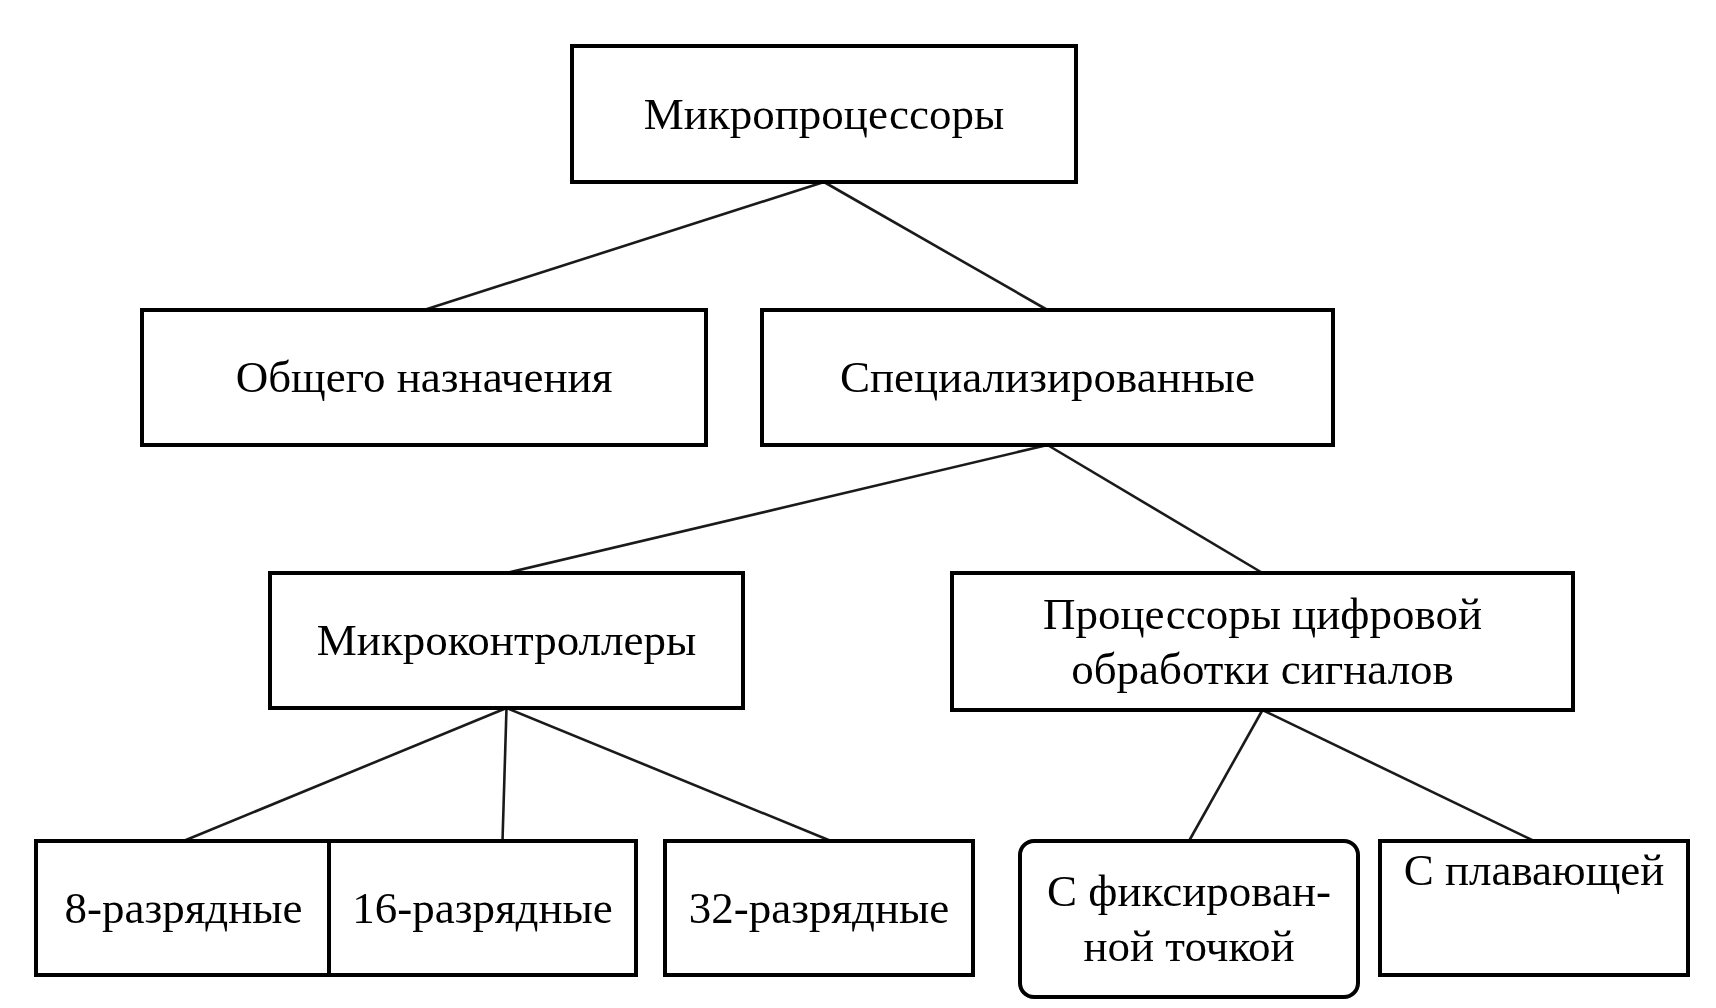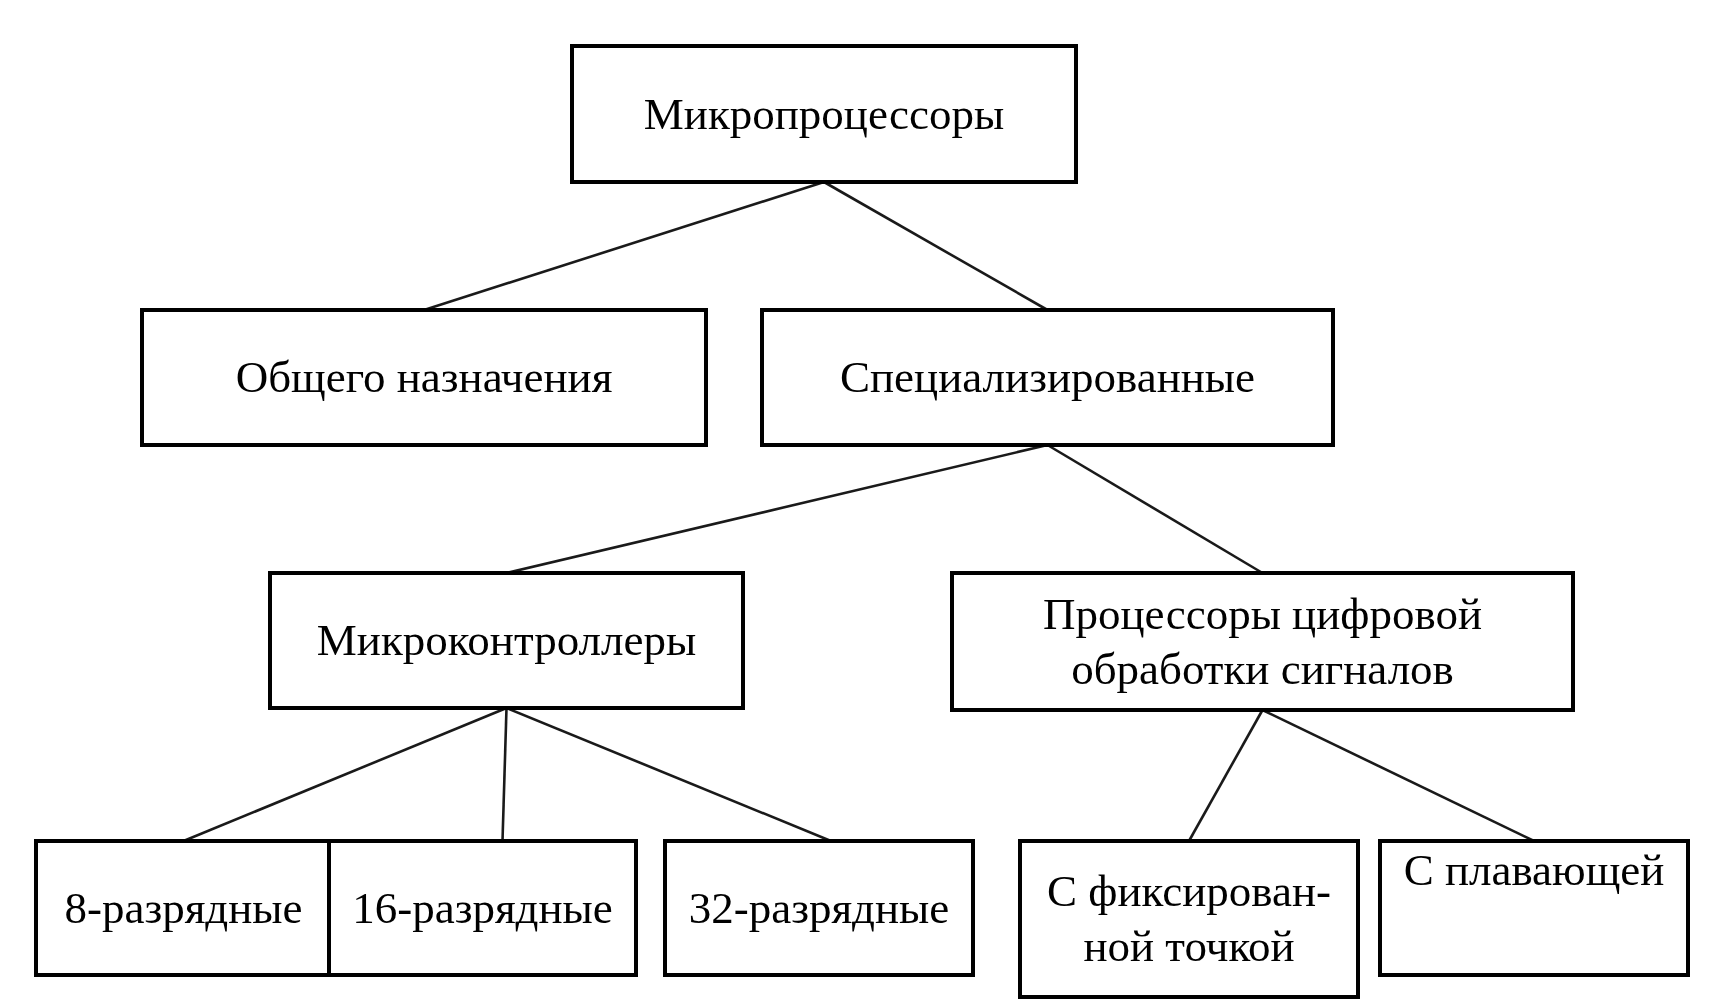--- a/index.html
+++ b/index.html
@@ -36,21 +36,21 @@
   }
   
   #n-root   { left: 570px;  top: 44px;  width: 508px; height: 140px; }
   #n-gen    { left: 140px;  top: 308px; width: 568px; height: 139px; }
   #n-spec   { left: 760px;  top: 308px; width: 575px; height: 139px; }
   #n-mcu    { left: 268px;  top: 571px; width: 477px; height: 139px; text-align: right; }
   #n-dsp    { left: 950px;  top: 571px; width: 625px; height: 141px; }
   #n-b8     { left: 34px;   top: 839px; width: 299px; height: 138px; }
   #n-b16    { left: 327px;  top: 839px; width: 311px; height: 138px; }
   #n-b32    { left: 663px;  top: 839px; width: 312px; height: 138px; }
-  #n-fix    { left: 1018px; top: 839px; width: 342px; height: 160px; }
+  #n-fix    { left: 1018px; top: 839px; width: 342px; height: 160px; border-radius: 16px; }
   #n-flt    { left: 1378px; top: 839px; width: 312px; height: 138px; justify-content: space-between; }
 </style>
 </head>
 <body>
 
 <div class="stage">
 
   <svg class="edges" id="edges-svg" viewBox="0 0 1716 1008" xmlns="http://www.w3.org/2000/svg">
       <line x1="824" y1="182" x2="424" y2="310" stroke="#1a1a1a" stroke-width="2.6"></line>
       <line x1="824" y1="182" x2="1047.5" y2="310" stroke="#1a1a1a" stroke-width="2.6"></line>

